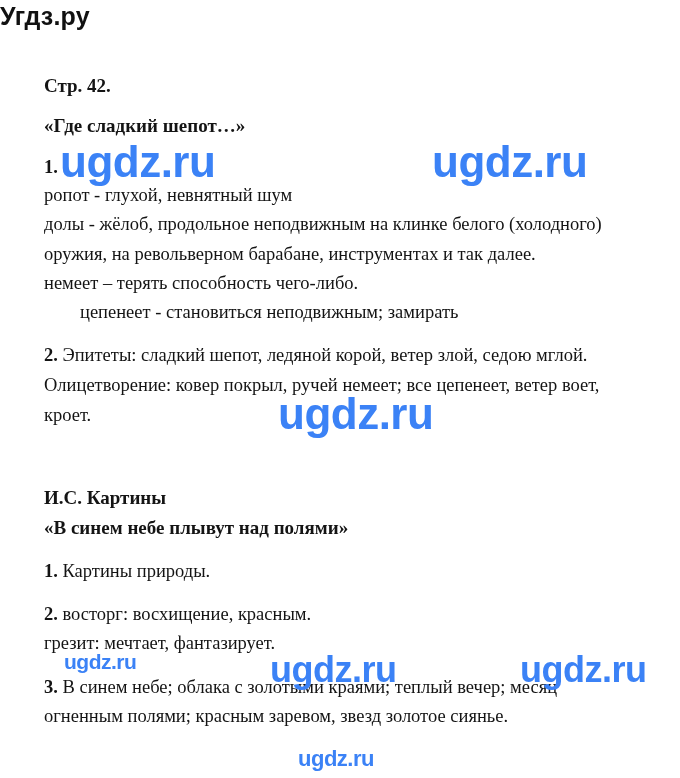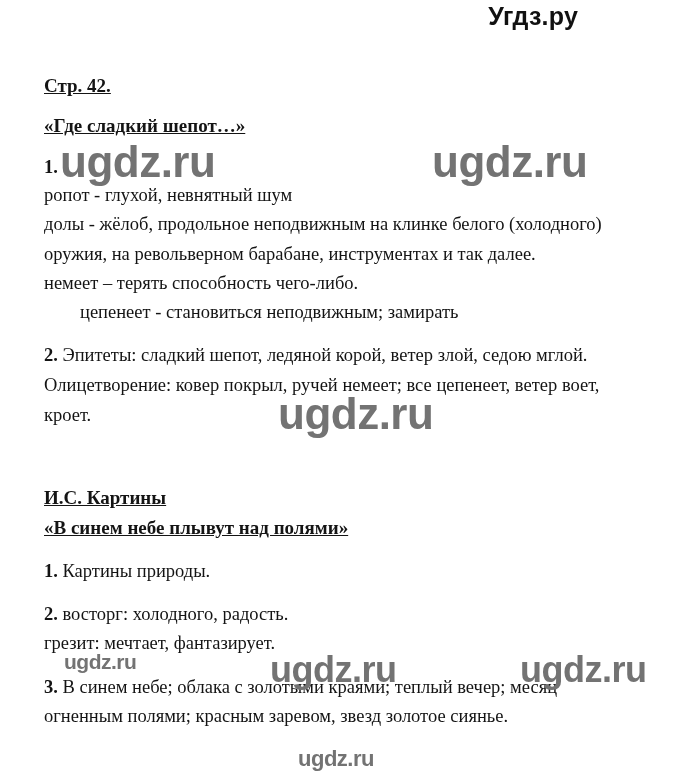--- a/index.html
+++ b/index.html
@@ -12,21 +12,21 @@
       height: 778px;
       position: relative;
       overflow: hidden;
       color: #111111;
     }
     .site-title {
       position: absolute;
       top: 2px;
       left: 0;
       width: 578px;
-      text-align: right;
+      text-align: left;
       font-family: "Liberation Sans", sans-serif;
       font-weight: bold;
       font-size: 25px;
       letter-spacing: 0.2px;
       color: #111111;
     }
     .doc {
       position: absolute;
       left: 44px;
       top: 0;
@@ -36,34 +36,33 @@
       color: #141414;
     }
     .line {
       position: absolute;
       left: 0;
       white-space: nowrap;
       line-height: 22px;
     }
     .bold {
       font-weight: bold;
-      text-decoration: underline;
     }
     .num {
       font-weight: bold;
     }
     .heading {
       font-weight: bold;
       font-size: 19px;
     }
     .wm {
       position: absolute;
       font-family: "Liberation Sans", sans-serif;
       font-weight: bold;
-      color: #737373;
+      color: #3b82f6;
       white-space: nowrap;
       letter-spacing: -0.5px;
       line-height: 1;
     }
     .wm-large { font-size: 44px; }
     .wm-med { font-size: 36px; }
     .wm-small { font-size: 21px; }
   </style>
 </head>
 <body>
@@ -92,21 +91,21 @@
   <div class="line bold heading" style="top:487px;">И.С. Картины</div>
   <div class="line bold heading" style="top:517px;">«В синем небе плывут над полями»</div>
 
   <div class="line" style="top:560px;">
     <span class="num">1.</span>
     <span>Картины природы.</span>
   </div>
 
   <div class="line" style="top:603px;">
     <span class="num">2.</span>
-    <span>восторг: холодного, радость.</span>
+    <span>восторг: восхищение, красным.</span>
   </div>
   <div class="line" style="top:632px;">грезит: мечтает, фантазирует.</div>
 
   <div class="line" style="top:676px;">
     <span class="num">3.</span>
     <span>В синем небе; облака с золотыми краями; теплый вечер; месяц</span>
   </div>
   <div class="line" style="top:705px;">огненным полями; красным заревом, звезд золотое сиянье.</div>
 </div>
 

